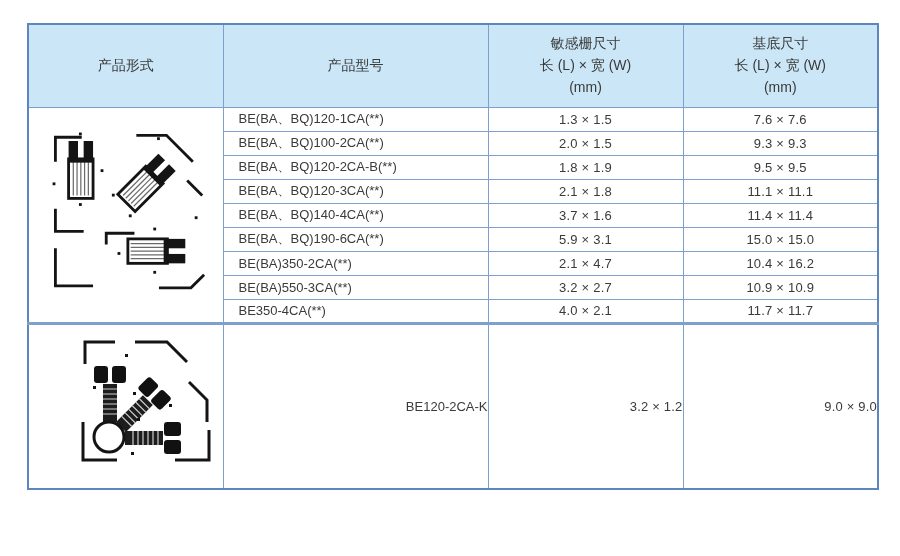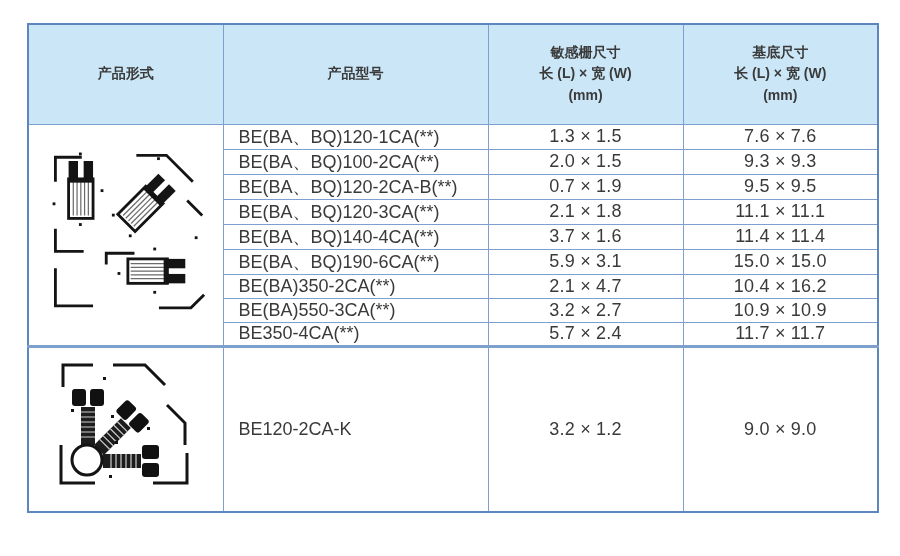--- a/index.html
+++ b/index.html
@@ -20,39 +20,39 @@
     border-collapse: collapse;
     table-layout: fixed;
     border: 2px solid #5d86bf;
   }
   table.spec th, table.spec td {
     border: 1px solid #7da0cd;
     color: #3a3a3a;
   }
   thead th {
     background: #cbe7f7;
-    height: 100px;
+    height: 83px;
     font-size: 14px;
-    font-weight: bold;
+    font-weight: normal;
     text-align: center;
     vertical-align: middle;
     line-height: 1.55;
     border-bottom: 2px solid #5d86bf;
   }
   tbody.section1 td.data-cell { height: 24px; }
-  tbody.section2 td { height: 166px; border-top: 3px solid #7da0cd; }
+  tbody.section2 td { height: 166px; border-top: 3px solid #7da0cd; text-align: right; }
   td.model-cell {
     text-align: left;
     padding-left: 15px;
-    font-size: 18px;
+    font-size: 13px;
     vertical-align: middle;
   }
   td.size-cell {
     text-align: center;
-    font-size: 18px;
+    font-size: 13px;
     vertical-align: middle;
     letter-spacing: 0.2px;
   }
   td.img-cell {
     text-align: center;
     vertical-align: middle;
     background: #ffffff;
   }
   .hdr-line { display: block; }
 </style>
@@ -132,21 +132,21 @@
         <td class="data-cell size-cell">1.3 × 1.5</td>
         <td class="data-cell size-cell">7.6 × 7.6</td>
       </tr>
       <tr>
         <td class="data-cell model-cell">BE(BA、BQ)100-2CA(**)</td>
         <td class="data-cell size-cell">2.0 × 1.5</td>
         <td class="data-cell size-cell">9.3 × 9.3</td>
       </tr>
       <tr>
         <td class="data-cell model-cell">BE(BA、BQ)120-2CA-B(**)</td>
-        <td class="data-cell size-cell">0.7 × 1.9</td>
+        <td class="data-cell size-cell">1.8 × 1.9</td>
         <td class="data-cell size-cell">9.5 × 9.5</td>
       </tr>
       <tr>
         <td class="data-cell model-cell">BE(BA、BQ)120-3CA(**)</td>
         <td class="data-cell size-cell">2.1 × 1.8</td>
         <td class="data-cell size-cell">11.1 × 11.1</td>
       </tr>
       <tr>
         <td class="data-cell model-cell">BE(BA、BQ)140-4CA(**)</td>
         <td class="data-cell size-cell">3.7 × 1.6</td>
@@ -162,21 +162,21 @@
         <td class="data-cell size-cell">2.1 × 4.7</td>
         <td class="data-cell size-cell">10.4 × 16.2</td>
       </tr>
       <tr>
         <td class="data-cell model-cell">BE(BA)550-3CA(**)</td>
         <td class="data-cell size-cell">3.2 × 2.7</td>
         <td class="data-cell size-cell">10.9 × 10.9</td>
       </tr>
       <tr>
         <td class="data-cell model-cell">BE350-4CA(**)</td>
-        <td class="data-cell size-cell">5.7 × 2.4</td>
+        <td class="data-cell size-cell">4.0 × 2.1</td>
         <td class="data-cell size-cell">11.7 × 11.7</td>
       </tr>
     </tbody>
     <tbody class="section2">
       <tr>
         <td class="img-cell">
           <svg width="150" height="140" viewBox="0 0 150 140">
             <defs>
               <g id="arm">
                 <rect x="-7" y="-38" width="14" height="38" fill="#1d1d1d"></rect>

